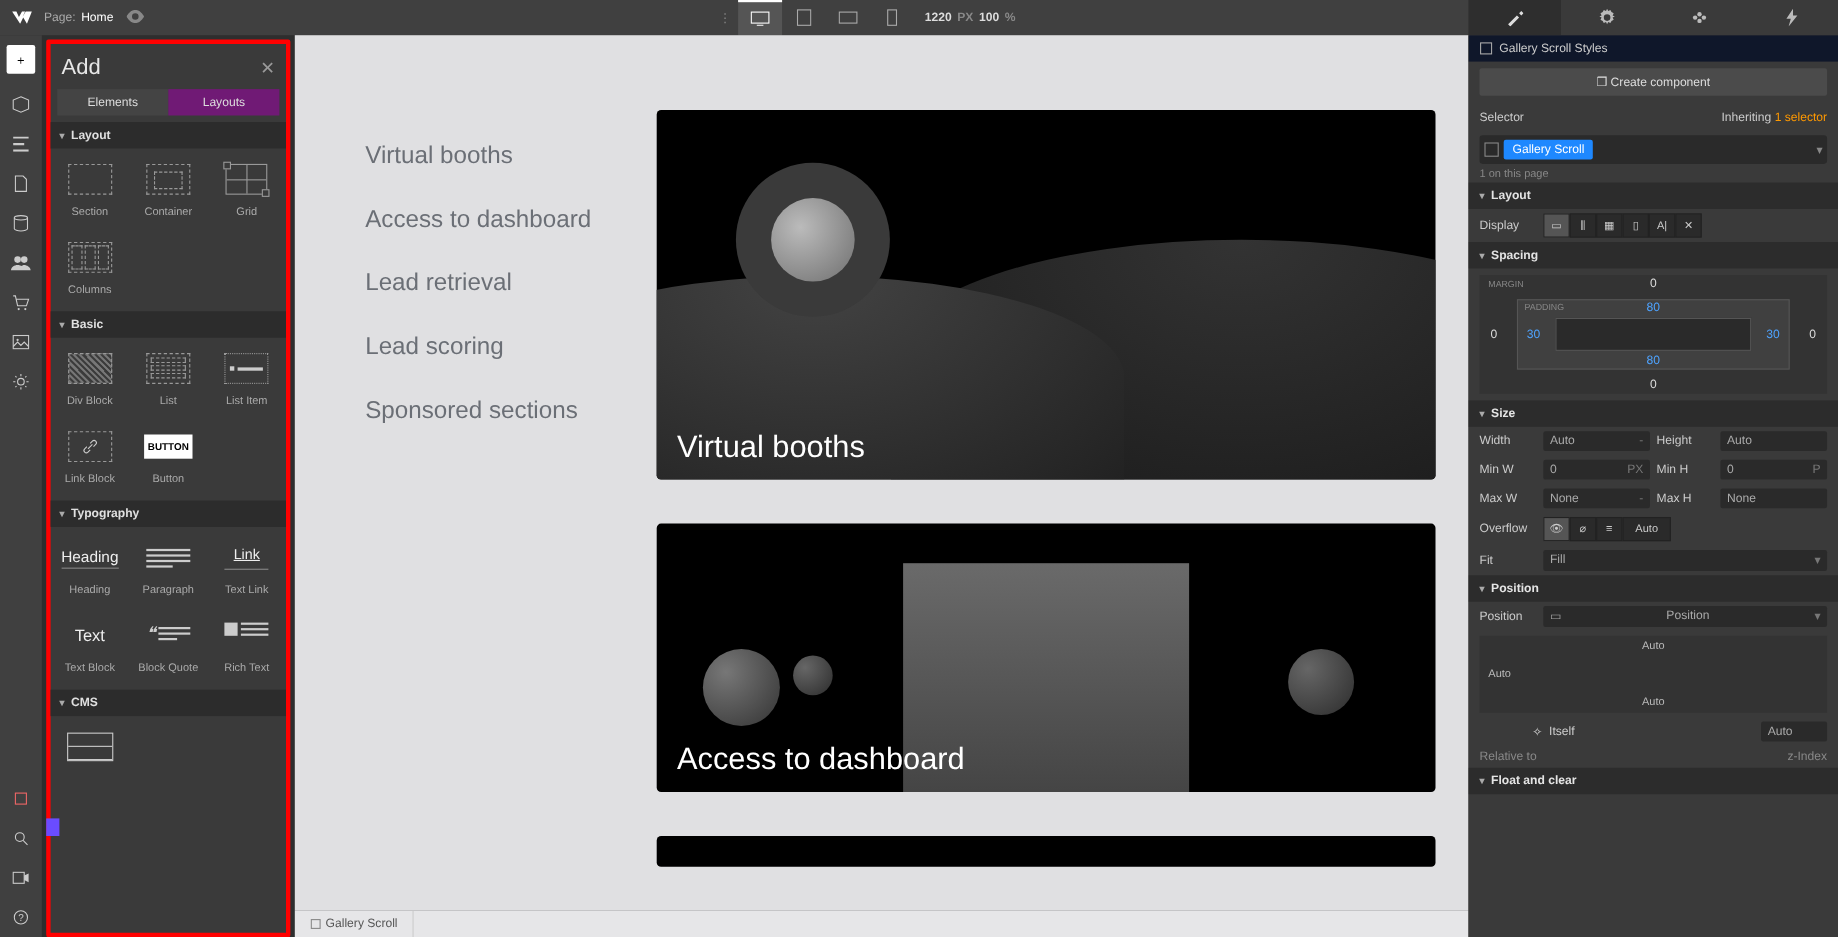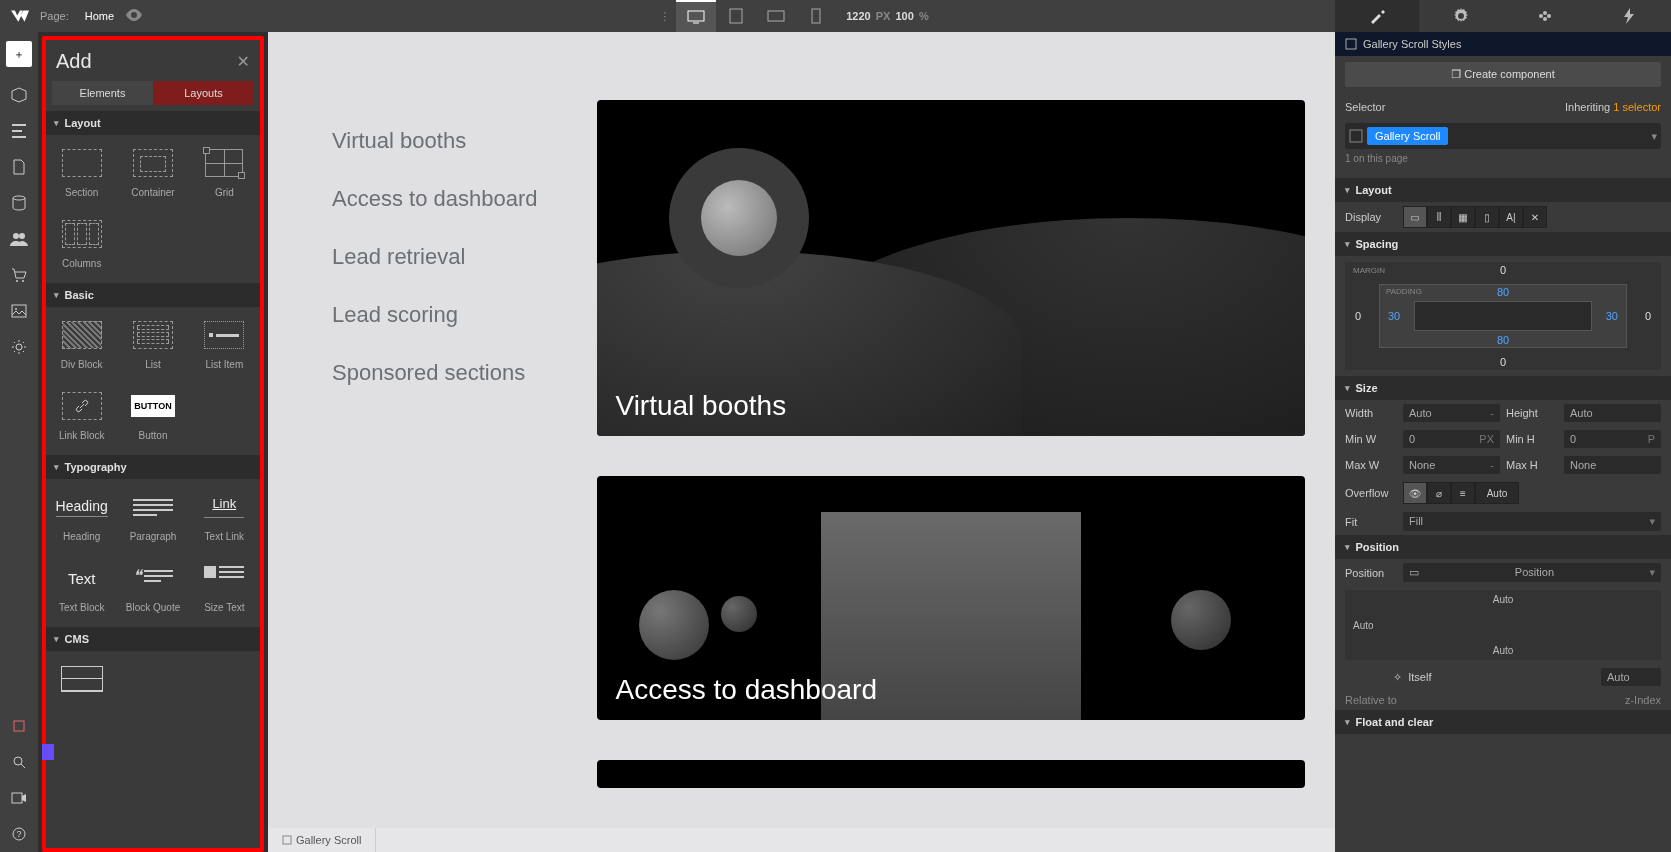--- a/index.html
+++ b/index.html
@@ -2,21 +2,21 @@
 <html><head>
 <meta charset="utf-8">
 <style>
 * { margin:0; padding:0; box-sizing:border-box; font-family:Arial,Helvetica,sans-serif; }
 body { background:#2e2e2e; color:#ccc; font-size:11px; overflow:hidden; width:1671px; height:852px; position:relative; }
 
 
 .topbar { height:32px; background:#404040; display:flex; align-items:center; padding:0 4px; }
 .topbar .wf-logo { width:32px; height:32px; display:flex; align-items:center; justify-content:center; color:#fff; }
 .topbar .page-label { color:#aaa; margin-left:4px; }
-.topbar .page-name { color:#fff; margin-left:16px; }
+.topbar .page-name { color:#fff; margin-left:5px; }
 .topbar .eye { margin-left:12px; color:#888; }
 .topbar .center-controls { margin-left:auto; display:flex; align-items:center; gap:0; }
 .topbar .vp-btn { width:40px; height:32px; display:flex; align-items:center; justify-content:center; color:#bbb; }
 .topbar .vp-btn.active { background:#555; border-top:2px solid #fff; }
 .topbar .vp-info { margin:0 10px; color:#ddd;font-weight:bold; }
 .topbar .vp-info .unit { color:#888; margin:0 2px; }
 .topbar .right-controls { margin-left:auto; display:flex; align-items:center; gap:12px; padding-right:10px; }
 .topbar .right-controls .ico { color:#bbb; }
 .topbar .green-check { width:18px; height:18px; border-radius:50%; background:#0c8; display:flex; align-items:center; justify-content:center; color:#fff; font-size:10px; }
 .topbar .publish { color:#bbb; display:flex; align-items:center; gap:4px; }
@@ -31,21 +31,21 @@
 .left-rail .lr { width:38px; height:36px; display:flex; align-items:center; justify-content:center; color:#ccc; }
 .left-rail .lr.add { background:#fff; color:#000; width:26px; height:26px; margin:5px 0 10px; border-radius:2px; }
 .left-rail .spacer { flex:1; }
 
 
 .add-panel { position:absolute; top:36px; left:42px; width:222px; bottom:0; background:#3a3a3a; border:4px solid red; border-radius:2px; display:flex; flex-direction:column; }
 .add-panel .hdr { display:flex; align-items:center; justify-content:space-between; padding:10px 10px 8px; }
 .add-panel .hdr h2 { color:#e8e8e8; font-weight:300; font-size:20px; }
 .add-panel .hdr .close { color:#999; font-size:16px; }
 .add-panel .tabs { display:flex; margin:0 6px; }
-.add-panel .tabs .tab { flex:1; text-align:center; padding:6px 0; background:#7f1d1d; color:#ddd; font-weight:500; cursor:pointer; }
+.add-panel .tabs .tab { flex:1; text-align:center; padding:6px 0; background:#701a75; color:#ddd; font-weight:500; cursor:pointer; }
 .add-panel .tabs .tab.active { background:#444; }
 .add-panel .cat { background:#2c2c2c; padding:6px 8px; color:#e0e0e0; font-weight:600; display:flex; align-items:center; gap:6px; margin-top:6px; }
 .add-panel .cat::before { content:"▾"; font-size:9px; color:#aaa; }
 .add-panel .grid { display:grid; grid-template-columns:1fr 1fr 1fr; }
 .add-panel .cell { display:flex; flex-direction:column; align-items:center; justify-content:center; padding:10px 0 8px; gap:6px; }
 .add-panel .cell .icobox { width:44px; height:36px; display:flex; align-items:center; justify-content:center; }
 .add-panel .cell .lbl { color:#aaa; font-size:10px; }
 .icn-dashed { width:40px; height:28px; border:1px dashed #999; }
 .icn-dashed.inner::after { content:""; display:block; width:24px; height:14px; margin:6px auto; border:1px dashed #999; }
 .icn-grid { width:38px; height:28px; border:1px solid #999; background:
@@ -106,21 +106,21 @@
 
 
 .right-panel { position:absolute; top:32px; right:0; width:336px; bottom:0; background:#3a3a3a; color:#ccc; font-size:11px; overflow:hidden; }
 .rp-row{display:flex;align-items:center;padding:6px 10px;gap:6px}
 .rp-row.head{background:#0f172a}
 .rp-create{margin:6px 10px 8px;padding:6px;background:#4b4b4b;text-align:center;border-radius:2px;color:#ddd}
 .rp-sel{display:flex;justify-content:space-between;padding:6px 10px;align-items:center}
 .rp-sel .inh{color:#f90}
 .rp-class{margin:4px 10px 2px;padding:4px;background:#2a2a2a;display:flex;gap:4px;align-items:center;border-radius:3px}
 .rp-class .pill{background:#1e88ff;color:#fff;padding:3px 8px;border-radius:2px}
-.rp-sub{padding:2px 10px 14px;color:#888;font-size:10px}
+.rp-sub{padding:2px 10px 2px;color:#888;font-size:10px}
 .rp-sec{background:#2c2c2c;padding:6px 10px;font-weight:bold;color:#e4e4e4;display:flex;align-items:center;gap:6px}
 .rp-sec::before{content:"▾";font-size:9px;color:#aaa}
 .rp-line{display:flex;align-items:center;padding:4px 10px;gap:6px}
 .rp-line .lab{width:52px;color:#ccc}
 .rp-btns{display:flex;gap:0}
 .rp-btns .b{width:24px;height:22px;background:#2a2a2a;border:1px solid #222;display:flex;align-items:center;justify-content:center;font-size:10px;color:#ccc}
 .rp-btns .b.on{background:#555}
 .rp-field{flex:1;background:#2a2a2a;padding:3px 6px;color:#aaa;border-radius:2px;display:flex;justify-content:space-between;min-width:0}
 .rp-field .u{color:#777}
 .spacing-box{margin:6px 10px;padding:10px;background:#333;position:relative;height:108px}
@@ -437,21 +437,21 @@
         <div class="icobox">
           <div class="icn-rich">
             <i></i>
             <div>
               <span></span>
               <span></span>
               <span></span>
             </div>
           </div>
         </div>
-        <span class="lbl">Size Text</span>
+        <span class="lbl">Rich Text</span>
       </div>
   </div>
 
   <div class="cat">CMS</div>
   <div class="grid">
     <div class="cell">
         <div class="icobox">
           <div class="icn-cms">
             <span></span>
             <span></span>

